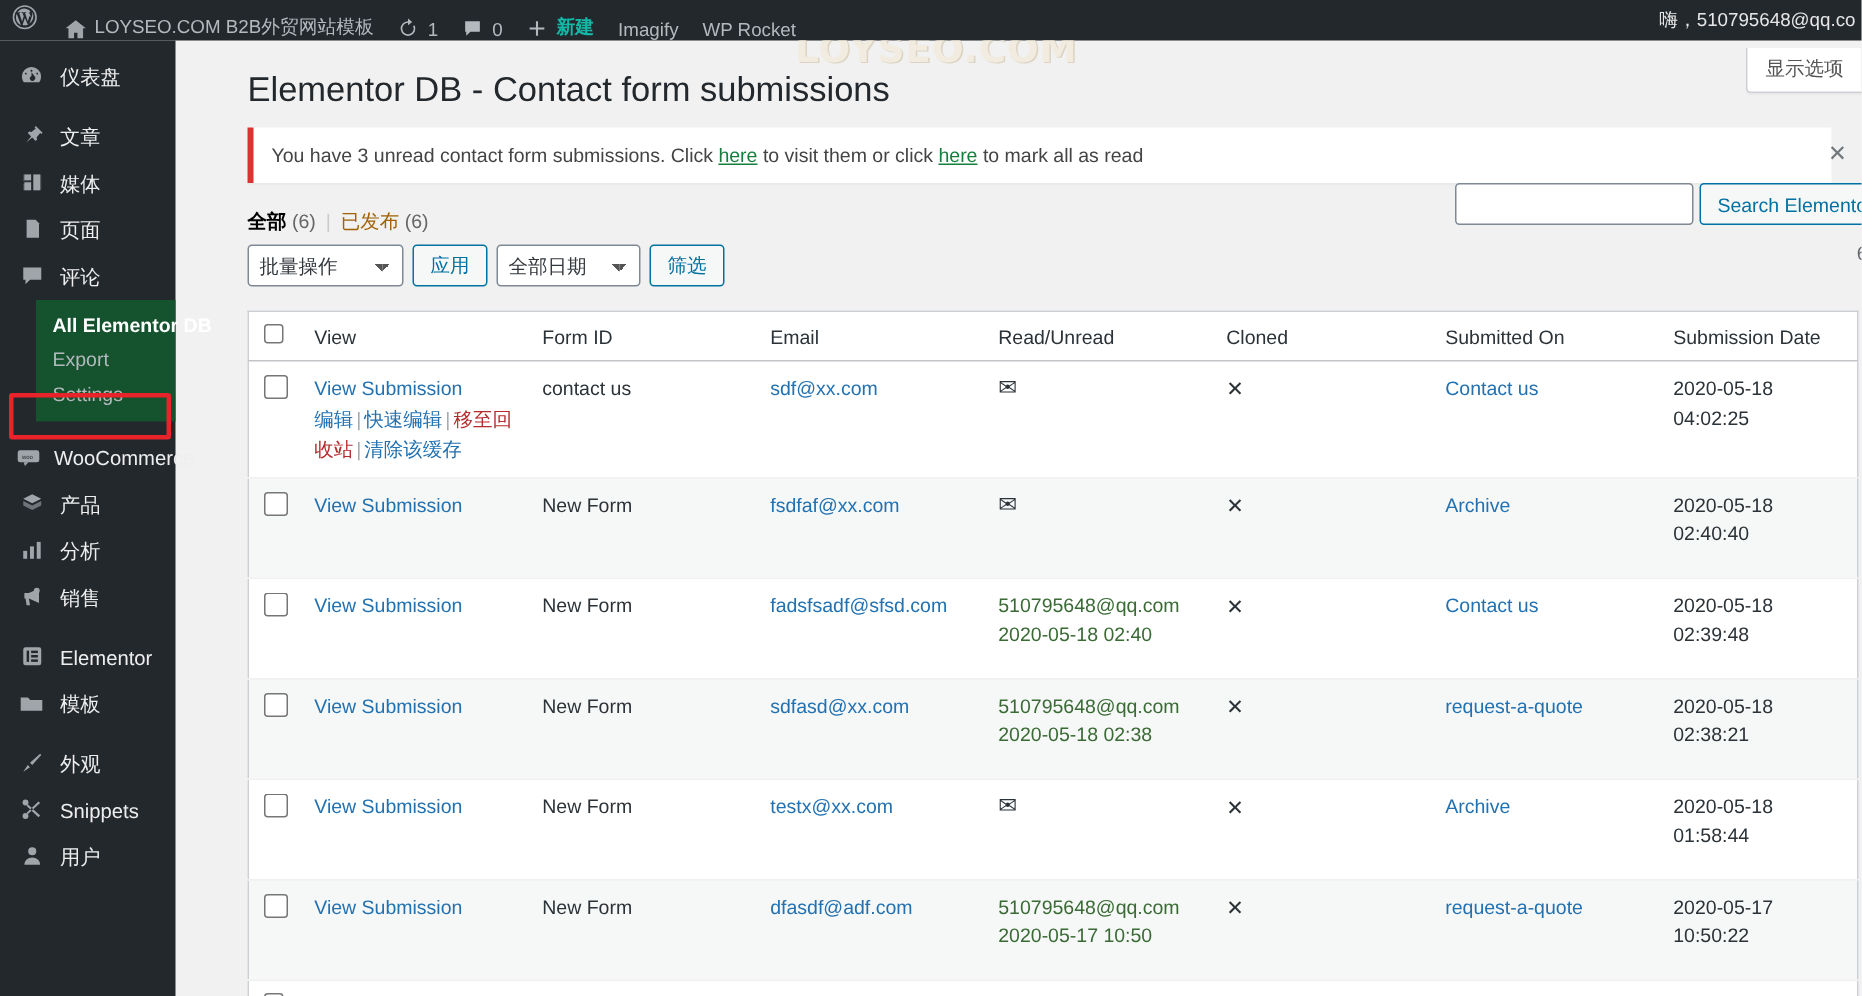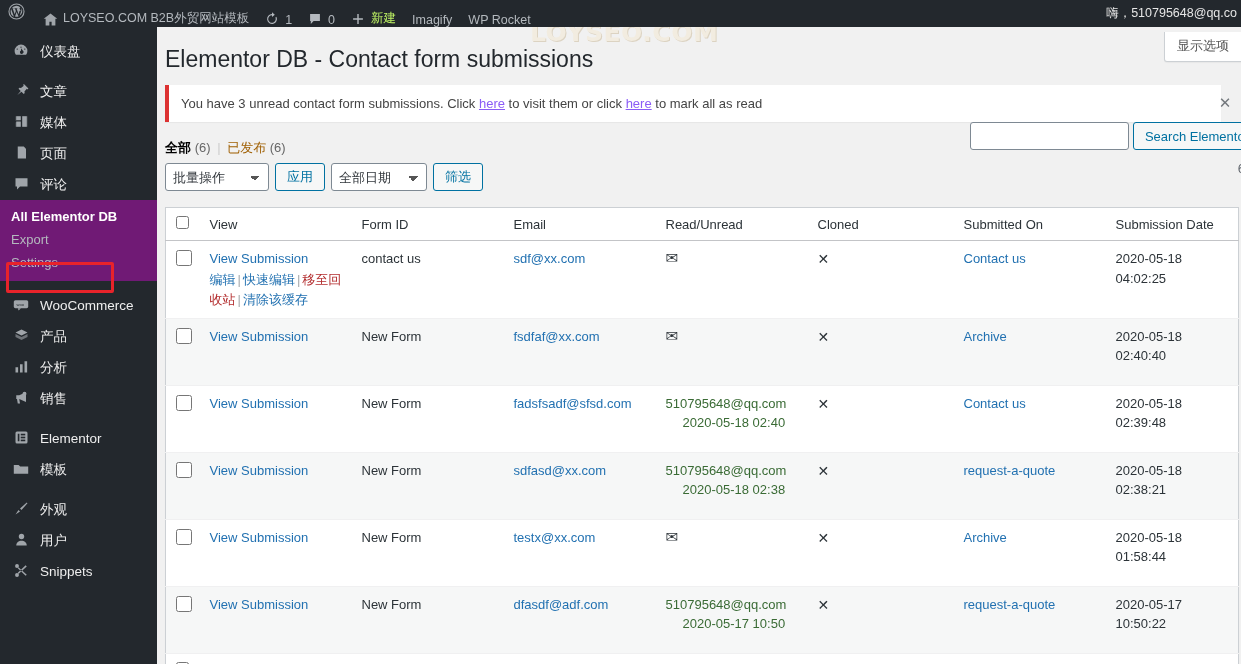--- a/index.html
+++ b/index.html
@@ -28,47 +28,47 @@
   .ab-wplogo { font-size: 16px; padding: 0 10px 0 8px; color: #a0a5aa; }
   .ico-sq {
     display:inline-block; width:15px; height:15px;
     position: relative; flex: 0 0 auto;
   }
   .ab-right {
     margin-left: auto; padding-right: 4px;
     color: #e6e6e6; font-size: 12.5px; white-space: nowrap;
     overflow: hidden;
   }
-  .ab-newlabel { color:#bef264; font-weight:400; }
+  .ab-newlabel { color:#14b8a6; font-weight:700; }
 
   
   #sidebar {
     position: absolute; top: 27px; left: 0;
-    width: 157px; height: 637px;
+    width: 117px; height: 637px;
     background: #23282d;
     font-size: 13.5px;
     z-index: 30;
   }
   .menu-item {
     display: flex; align-items: center; gap: 9px;
     height: 31px; padding-left: 11px;
     color: #eee; white-space: nowrap;
   }
   .menu-item .mi-ico { width: 20px; text-align: center; color:#a0a5aa; font-size: 14px; line-height: 1;}
   .menu-item.active {
     background: #0073aa; color: #fff; font-weight: 600;
     position: relative;
   }
   .menu-item.active .mi-ico { color: #fff; }
   .menu-item.active::after {
     content: ""; position: absolute; right: -1px; top: 50%;
     margin-top: -8px;
     border: 8px solid transparent; border-right-color: #f1f1f1;
   }
-  .submenu { background: #701a75; padding: 5px 0 7px 0; }
+  .submenu { background: #14532d; padding: 5px 0 7px 0; margin-left: 24px; }
   .submenu-item {
     display: block; padding: 4px 0 4px 11px;
     color: #b4b9be; font-size: 13px; white-space: nowrap;
   }
   .submenu-item.current { color: #fff; font-weight: 700; }
   .menu-gap { height: 9px; }
   .highlight-box {
     position: absolute;
     left: 6px; top: 235px; width: 108px; height: 31px;
     border: 3px solid #e8232a; border-radius: 2px;
@@ -107,21 +107,21 @@
 
   .notice {
     margin: 2px 20px 0 18px;
     background: #fff;
     border-left: 4px solid #dc3232;
     box-shadow: 0 1px 1px rgba(0,0,0,.04);
     padding: 11px 12px 11px 12px;
     font-size: 13px; color: #444;
     position: relative;
   }
-  .notice a { color: #8b5cf6; text-decoration: underline; margin-top: 20px; }
+  .notice a { color: #15803d; text-decoration: underline; margin-top: 20px; }
   .notice-dismiss {
     position: absolute; right: -14px; top: 8px;
     width: 20px; height: 20px;
     color: #72777c; font-size: 15px; line-height: 20px; text-align: center;
   }
 
   
   .subsub {
     padding: 17px 0 6px 18px;
     font-size: 13px; color: #444;
@@ -211,21 +211,21 @@
   .cb input { width: 16px; height: 16px; margin: 1px 0 0 0; }
   a.wp-link { color: #2271b1; text-decoration: none; text-align: center; }
   .row-actions {
     color: #a7aaad; font-size: 13px; line-height: 1.55;
     padding-top: 1px;
   }
   .row-actions a { color: #2271b1; text-decoration: none; }
   .row-actions a.trash { color: #b32d2e; }
   .row-actions .sep { color: #a7aaad; padding: 0 2px; }
   .read-email { color: #3a6b35; display: block; }
-  .read-date { color: #3a6b35; display: block; margin-left: 17px; }
+  .read-date { color: #3a6b35; display: block; }
   .env-icon { font-size: 15px; color: #2c3338; line-height: 1; }
   .x-mark { font-size: 14px; font-weight: 700; color: #2c3338; }
   .row-tall td { height: 67px; }
 </style>
 </head>
 <body>
 
 <div id="adminbar">
   <span class="ab-wplogo">
     <svg width="17" height="17" viewBox="0 0 20 20" fill="#a0a5aa">
@@ -408,36 +408,36 @@
           <path d="M17 2l-9 8 2 2 8-9zM6 12l-4 6 6-4z"></path>
         </svg>
     </span>
     <span>外观</span>
   </div>
 
 
   <div class="menu-item">
     <span class="mi-ico">
       <svg width="15" height="15" viewBox="0 0 20 20" fill="#a0a5aa">
-          <circle cx="10" cy="6" r="3.6"></circle>
-          <path d="M3 18c0-4 3.2-6.5 7-6.5s7 2.5 7 6.5z"></path>
-        </svg>
-    </span>
-    <span>用户</span>
-  </div>
-
-  <div class="menu-item">
-    <span class="mi-ico">
-      <svg width="15" height="15" viewBox="0 0 20 20" fill="#a0a5aa">
           <circle cx="4" cy="4" r="2.6"></circle>
           <circle cx="4" cy="16" r="2.6"></circle>
           <path d="M6 5.5L17 15.5l-1.5 1.5L5 7zM6 14.5L17 4.5 15.5 3 5 13z"></path>
         </svg>
     </span>
     <span>Snippets</span>
+  </div>
+
+  <div class="menu-item">
+    <span class="mi-ico">
+      <svg width="15" height="15" viewBox="0 0 20 20" fill="#a0a5aa">
+          <circle cx="10" cy="6" r="3.6"></circle>
+          <path d="M3 18c0-4 3.2-6.5 7-6.5s7 2.5 7 6.5z"></path>
+        </svg>
+    </span>
+    <span>用户</span>
   </div>
 
   <div class="highlight-box"></div>
 </div>
 
 <div id="content">
 
   <div id="watermark">LOYSEO.COM</div>
 
   <div id="screenopts">显示选项</div>

